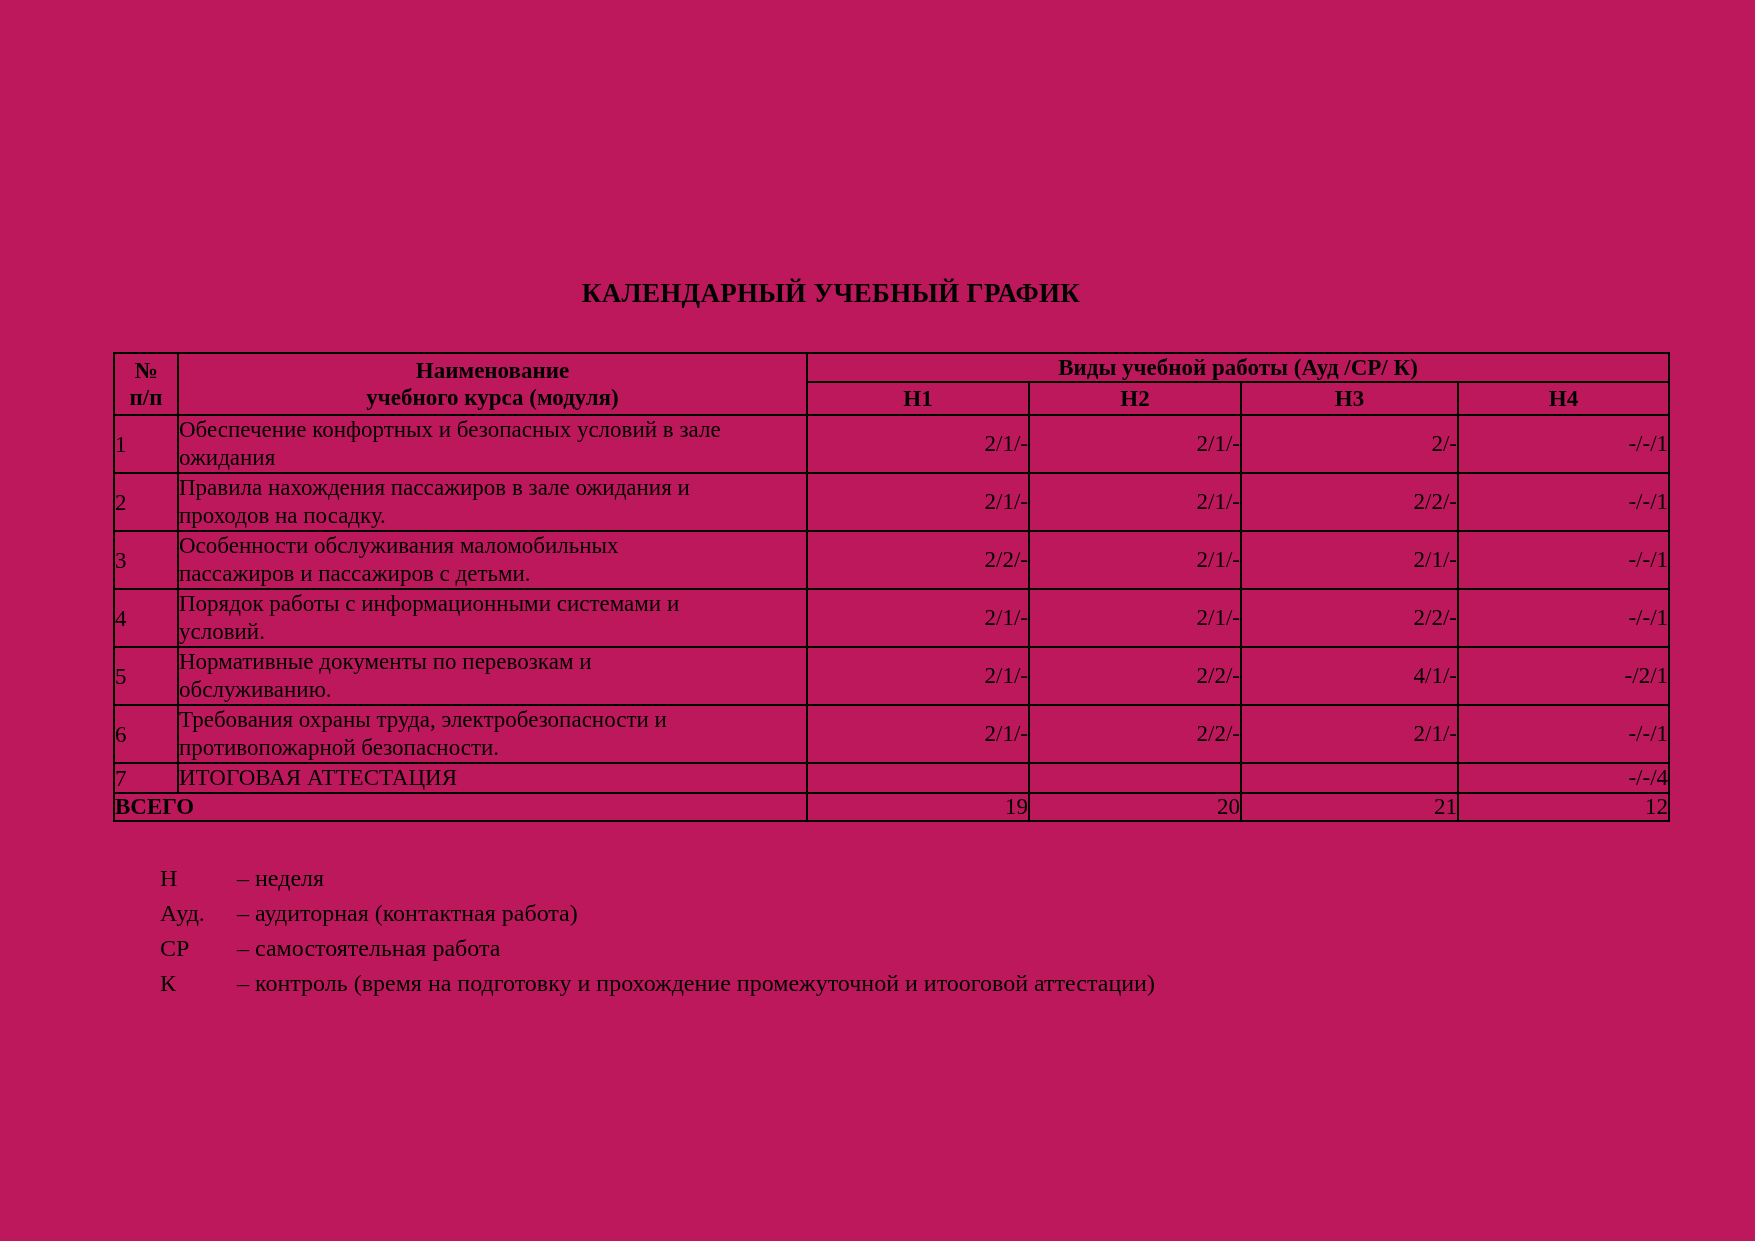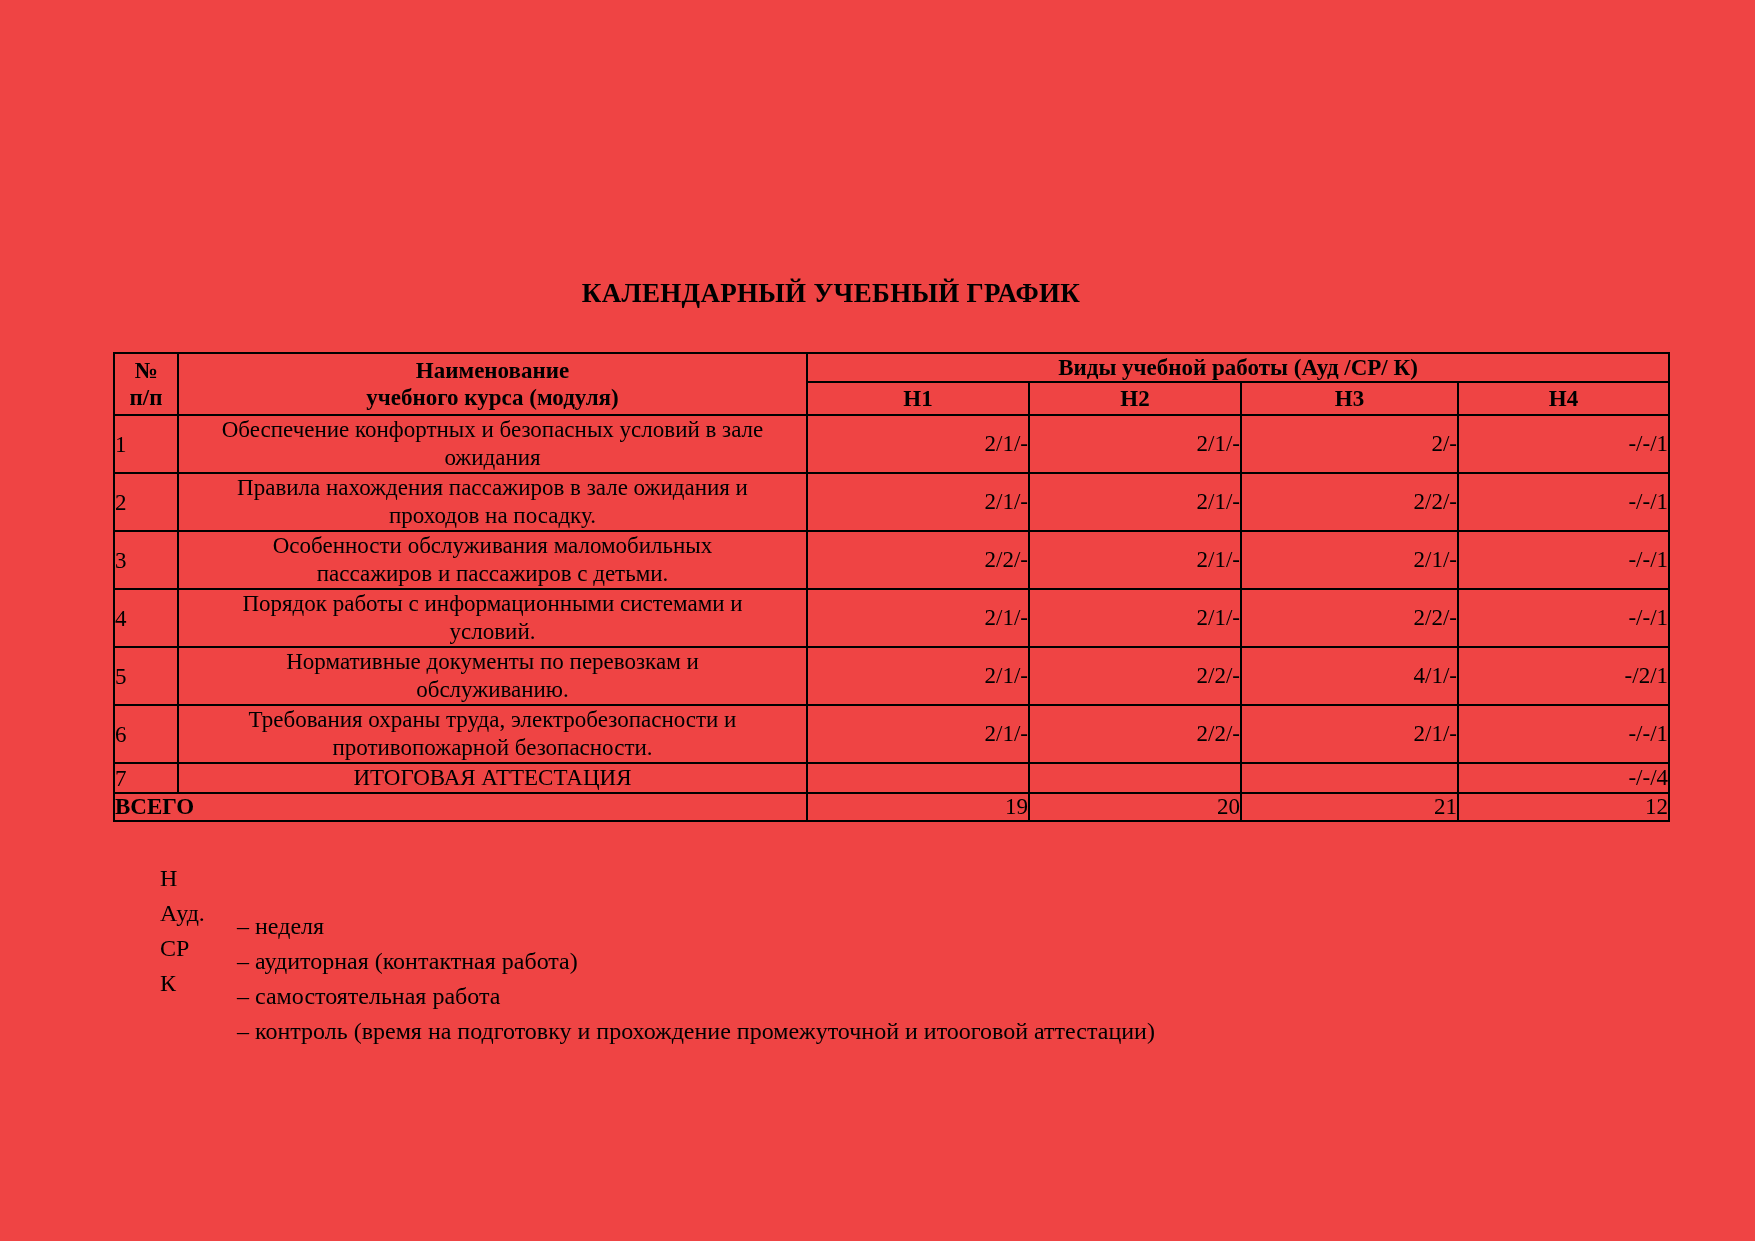--- a/index.html
+++ b/index.html
@@ -1,20 +1,20 @@
 <!DOCTYPE html>
 <html><head>
 <meta charset="utf-8">
 <style>
   html, body { margin: 0; padding: 0; background: #ffffff; }
   .page {
     position: relative;
     width: 1755px;
     height: 1241px;
-    background: #ef4444;
+    background: #be185d;
     color: #000000;
     font-family: "Liberation Serif", serif;
     overflow: hidden;
   }
   .doc-title {
     position: absolute;
     top: 278px;
     left: 0;
     width: 1662px;
     margin: 0;
@@ -44,36 +44,36 @@
   tr.data-row { height: 58px; }
   tr.short-row { height: 29px; }
   tr.total-row { height: 20px; }
   td.num-cell {
     vertical-align: top;
     text-align: left;
     padding: 2px 0 0 10px;
     line-height: 27px;
   }
   td.name-cell {
-    text-align: center;
+    text-align: left;
     padding-left: 12px;
     padding-right: 6px;
   }
   td.name-cell .line { line-height: 28px; }
   td.val-cell { text-align: right; }
   td.total-label-cell { font-weight: 700; padding-left: 8px; font-size: 23px; }
   .legend {
     position: absolute;
     top: 861px;
     left: 160px;
     font-size: 24px;
   }
   .legend-row { display: flex; height: 35px; line-height: 35px; }
   .legend-term { width: 77px; flex: none; }
-  .legend-def { white-space: nowrap; margin-top: 48px; }
+  .legend-def { white-space: nowrap; }
 </style>
 </head>
 <body>
 
 <div class="page">
 
   <h1 class="doc-title">КАЛЕНДАРНЫЙ УЧЕБНЫЙ ГРАФИК</h1>
 
   <table class="schedule">
     <colgroup>

